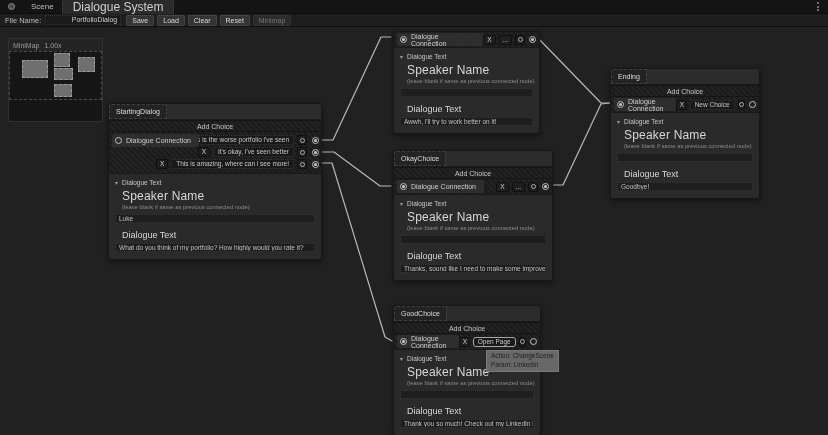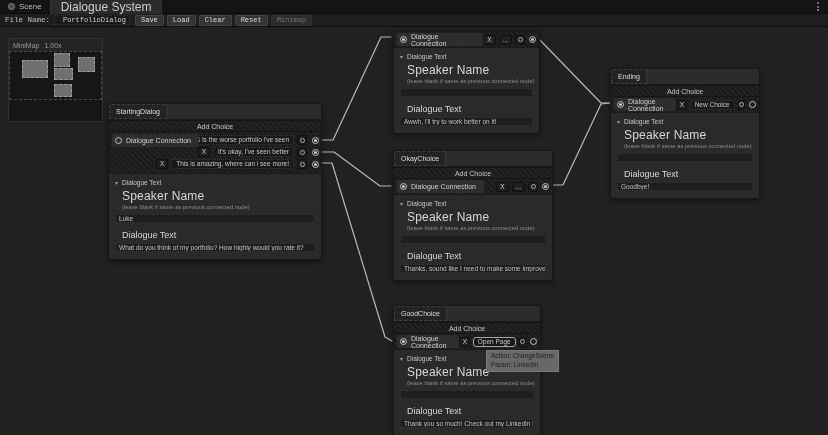--- a/index.html
+++ b/index.html
@@ -2,28 +2,28 @@
 <html><head>
 <meta charset="utf-8">
 <style>
   * { margin:0; padding:0; box-sizing:border-box; }
   html,body { background:#111; }
   body { font-family:"Liberation Sans","DejaVu Sans",sans-serif; }
   #app { position:relative; width:828px; height:435px; background:#212121; overflow:hidden; }
 
   
   .menubar { position:absolute; left:0; top:0; width:828px; height:14px; background:#141414; display:flex; align-items:center; border-bottom:1px solid #0c0c0c; }
-  .scene-btn { display:flex; align-items:center; gap:4px; padding:0 8px; color:#bdbdbd; font-size:8px; }
+  .scene-btn { display:flex; align-items:center; gap:16px; padding:0 8px; color:#bdbdbd; font-size:8px; }
   .scene-icon { width:7px; height:7px; border-radius:50%; background:#4a4a4a; border:1px solid #8a8a8a; }
   .tab-dialogue { height:14px; display:flex; align-items:center; padding:14px 10px; background:#2b2b2b; color:#cfcfcf; font-size:12px; border:1px dashed #3d3d3d; border-bottom:none; }
   .kebab { margin-left:auto; margin-right:7px; display:flex; flex-direction:column; gap:1.5px; padding:2px; }
   .kebab i { width:2px; height:2px; border-radius:50%; background:#8f8f8f; }
 
   
-  .toolbar { position:absolute; left:0; top:14px; width:828px; height:13px; background:#1e1e1e; display:flex; align-items:center; border-bottom:1px solid #0e0e0e;font-family:Liberation Mono, monospace; }
+  .toolbar { position:absolute; left:0; top:14px; width:828px; height:13px; background:#1e1e1e; display:flex; align-items:center; border-bottom:1px solid #0e0e0e; }
   .filename-label { color:#bdbdbd; font-size:7.5px; margin-left:5px; }
   .filename-field { width:76px; height:10px; margin-left:4px; background:#1a1a1a; border:1px dotted #343434; color:#d0d0d0; font-size:7px; line-height:8px; text-align:right; padding:0 3px; border-radius:1px; }
   .tb-btn { height:11px; margin-left:3px; padding:0 5px; background:#343434; border:1px dotted #555; border-radius:2px; color:#dcdcdc; font-size:7px; line-height:9px; }
   .tb-btn.first { margin-left:5px; }
   .tb-btn.disabled { color:#767676; background:#2b2b2b; border-color:#3c3c3c; }
 
   
   .canvas { position:absolute; left:0; top:27px; width:828px; height:408px; background:#212121; }
   svg.edges { position:absolute; left:0; top:0; width:828px; height:408px; pointer-events:none; }
   svg.edges polyline { fill:none; stroke:#b8b8b8; stroke-width:1.2; stroke-linejoin:round; stroke-linecap:round; }

